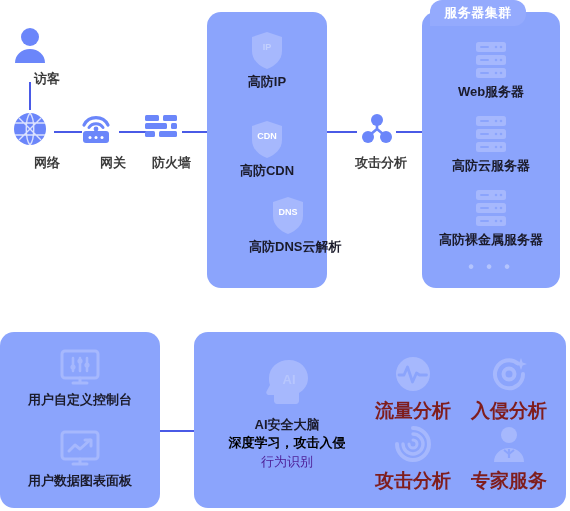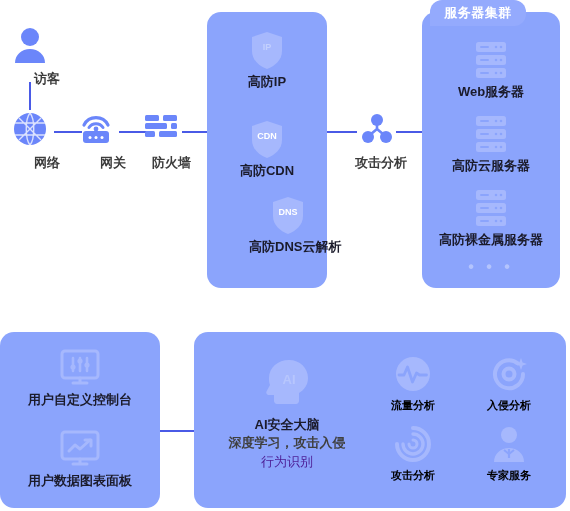--- a/index.html
+++ b/index.html
@@ -102,23 +102,23 @@
     text-align: center;
   }
   .cell .glyph {
     height: 40px;
     display: flex;
     align-items: center;
     justify-content: center;
   }
   .cell .caption {
     margin-top: 4px;
-    font-size: 11px;
-    font-weight: bold;
-    color: #000000;
+    font-size: 19px;
+    font-weight: bold;
+    color: #7f1d1d;
     white-space: nowrap;
   }
 
   svg { display: block; }
   .ic-light { fill: #a6b8fd; }
   .ic-blue  { fill: #6b86fa; }
   .shield-txt { fill: #ffffff; font-size: 9px; font-weight: bold; font-family: "Liberation Sans", sans-serif; }
   .shield-txt-dim { fill: #c3d0fe; font-size: 9px; font-weight: bold; font-family: "Liberation Sans", sans-serif; }
   .ai-txt { fill: #b7c6fd; font-size: 13px; font-weight: bold; font-family: "Liberation Sans", sans-serif; }
 </style>
@@ -330,21 +330,21 @@
   <div class="panel" style="left:194px; top:332px; width:372px; height:176px;">
 
     <div style="position:absolute; left:8px; top:22px; width:170px; text-align:center;">
       <div class="glyph" style="height:56px; display:flex; align-items:center; justify-content:center;">
         <svg width="56" height="56" viewBox="0 0 56 56" aria-hidden="true">
           <path d="M30 6c11 0 19 8 19 18 0 7-4 12-9 15v8c0 1.5-1.2 3-3 3H18c-1.6 0-3-1.5-3-3v-6H10c-2 0-3.4-2-2.4-3.8L11 31C10 29 10 26 10 24 10 13.5 19 6 30 6z" class="ic-light"></path>
           <text x="30" y="30" text-anchor="middle" class="ai-txt">AI</text>
         </svg>
       </div>
       <div class="caption" style="margin-top:6px; font-size:13px; font-weight:bold; color:#1b1b2b;">AI安全大脑</div>
-      <div class="caption" style="font-size:13px; font-weight:bold; color:#404040; line-height:1.45;">深度学习，攻击入侵</div>
+      <div class="caption" style="font-size:13px; font-weight:bold; color:#000000; line-height:1.45;">深度学习，攻击入侵</div>
       <div class="caption" style="font-size:13px; font-weight:normal; color:#4c1d95; line-height:1.45;">行为识别</div>
     </div>
 
     <div class="cell" style="left:171px; top:22px;">
       <div class="glyph">
         <svg width="38" height="38" viewBox="0 0 38 38" aria-hidden="true">
           <circle cx="19" cy="19" r="17" class="ic-light"></circle>
           <path d="M5 20h5l3.5-8 5 15 4-9 3 2h7" stroke="#8ba4fc" stroke-width="2.8" fill="none" stroke-linecap="round" stroke-linejoin="round"></path>
         </svg>
       </div>

